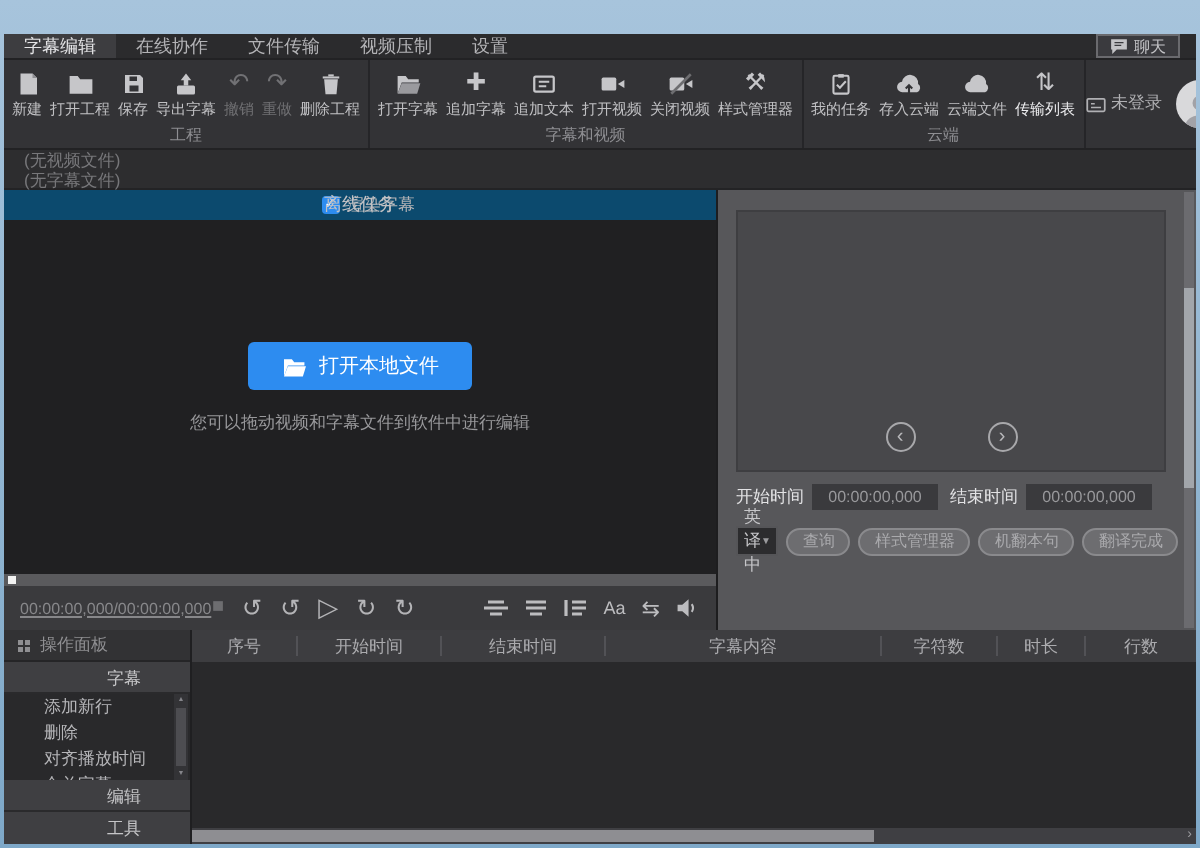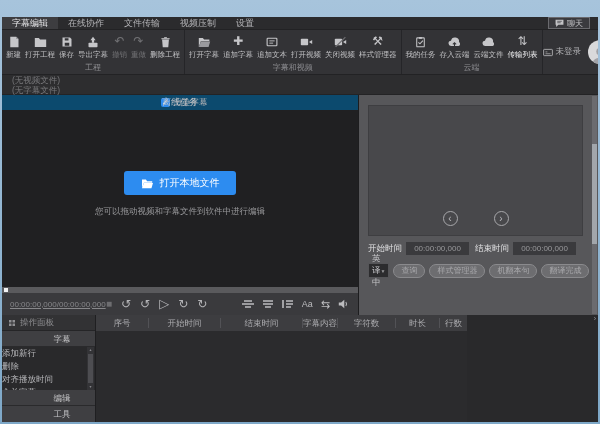--- a/index.html
+++ b/index.html
@@ -98,27 +98,27 @@
   .v-scroll { position:absolute; top:1px; bottom:1px; right:1px; width:5px; background:#6b6b6f; }
   .v-thumb { position:absolute; top:22%; height:46%; left:0; right:0; background:#a2a6ab; }
   
   .bottom { height:107px; display:flex; }
   .op-panel { width:93px; background:#f97316; display:flex; flex-direction:column; }
   .op-head { height:16px; background:#323234; display:flex; align-items:center; gap:4px;
              padding-left:6px; color:#8f8f92; font-size:8.5px; border-bottom:1px solid #252527; }
   .op-sec { height:16px; background:#3f3f42; color:#c5c5c7; font-size:8.5px; text-align:center;
             line-height:16px; border-bottom:1px solid #2a2a2c;padding-left:27px; }
   .op-list { height:43px; background:#29292b; position:relative; overflow:hidden; }
-  .op-item { height:13px; line-height:13px; padding-left:0; font-size:8.5px; color:#b5b5b8; white-space:nowrap; }
+  .op-item { height:13px; line-height:13px; padding-left:20px; font-size:8.5px; color:#b5b5b8; white-space:nowrap; }
   .op-scroll { position:absolute; right:1px; top:0; bottom:0; width:7px; background:#333336;
                display:flex; flex-direction:column; align-items:center; justify-content:space-between;
                font-size:5px; color:#85858a; }
   .op-scroll .tb { width:5px; flex:1; margin:1px 0; background:#4d4d51; }
   
-  .table-wrap { flex:1; display:flex; flex-direction:row; border-left:1px solid #1f1f21; }
+  .table-wrap { flex:1; display:flex; flex-direction:column; border-left:1px solid #1f1f21; }
   .t-head { height:16px; background:#3d3d40; display:flex; align-items:center; }
   .th { font-size:8.5px; color:#ababae; text-align:center; line-height:10px;
         border-left:1px solid #525256; white-space:nowrap; }
   .th:first-child { border-left:none; }
   .t-body { flex:1; background:#29292b; }
   .h-scroll { height:8px; background:#3f3f43; position:relative; }
   .h-thumb { position:absolute; left:0; top:1px; height:6px; width:68%; background:#8e8e92; }
   .h-arrow { position:absolute; right:2px; top:0; font-size:7px; line-height:8px; color:#9a9a9e; }
   svg { display:block; }
 </style>
@@ -430,21 +430,21 @@
       </div>
 
       <div class="table-wrap">
         <div class="t-head">
           <span class="th" style="width:52px;">序号</span>
           <span class="th" style="width:72px;">开始时间</span>
           <span class="th" style="width:82px;">结束时间</span>
           <span class="th" style="flex:1;">字幕内容</span>
           <span class="th" style="width:58px;">字符数</span>
           <span class="th" style="width:44px;">时长</span>
-          <span class="th" style="width:28px;">行数</span>
+          <span class="th" style="width:56px;">行数</span>
         </div>
         <div class="t-body"></div>
         <div class="h-scroll">
           <span class="h-thumb"></span>
           <span class="h-arrow">›</span>
         </div>
       </div>
     </div>
 
   </div>

